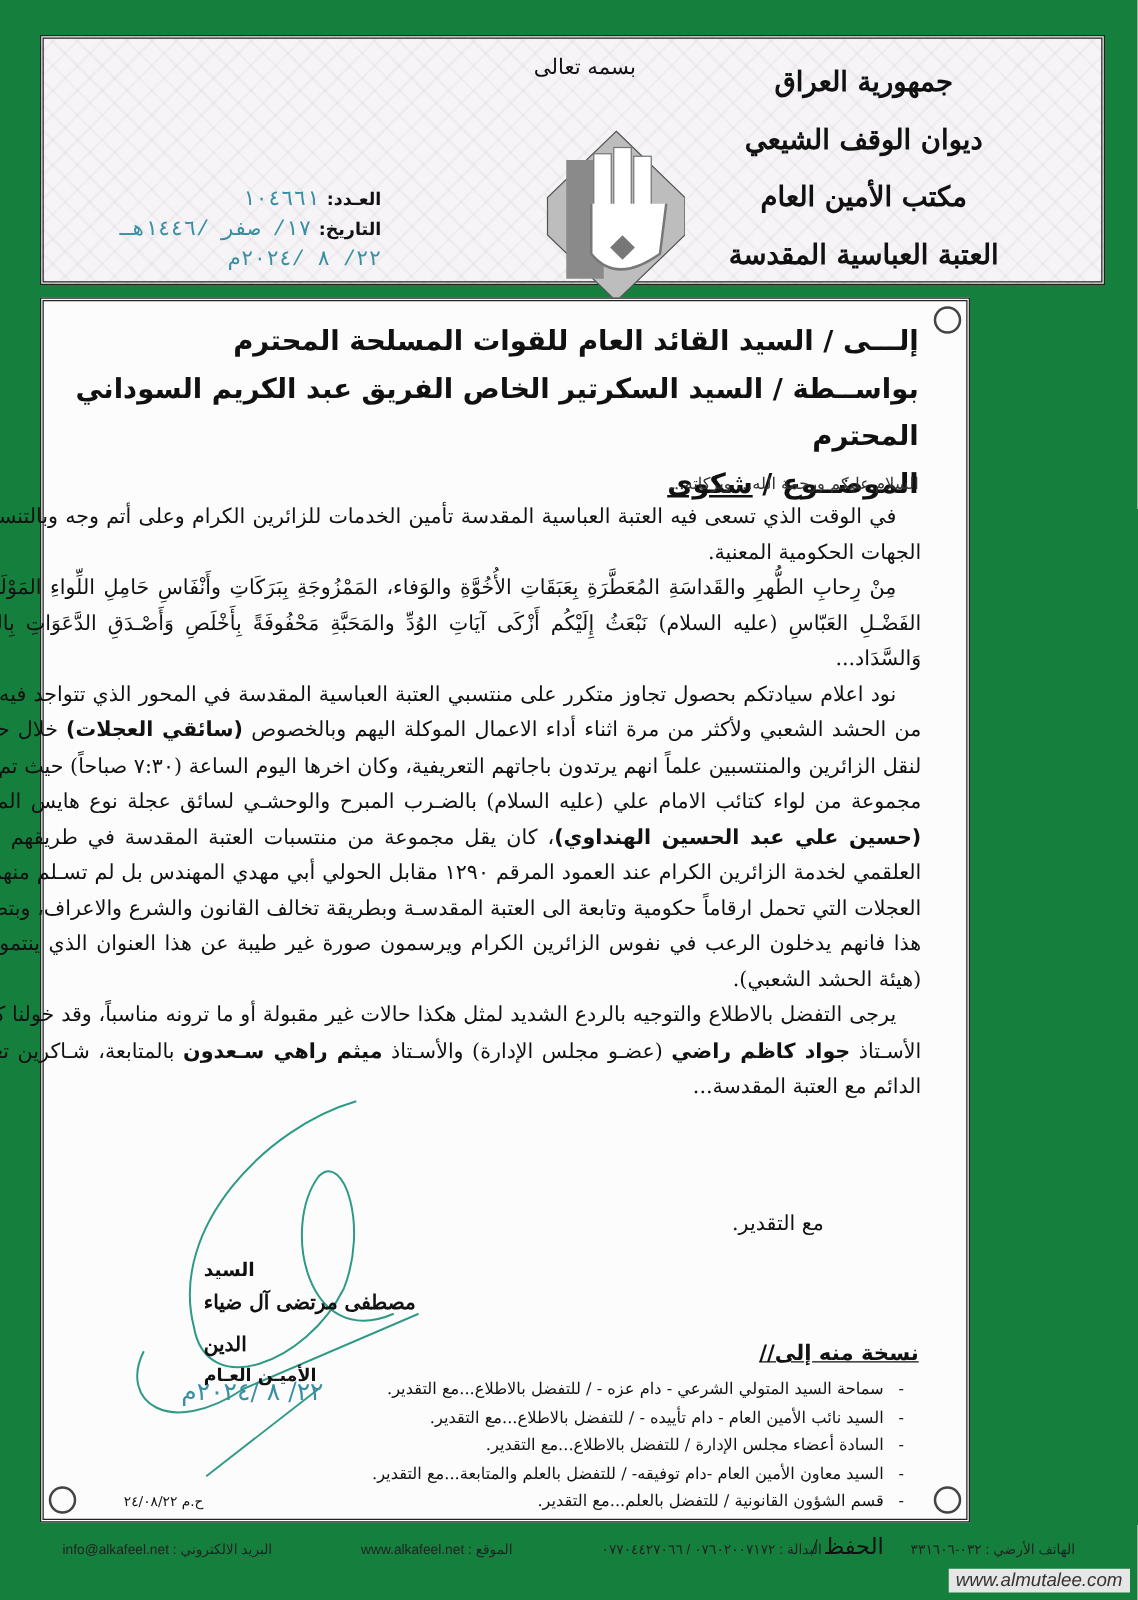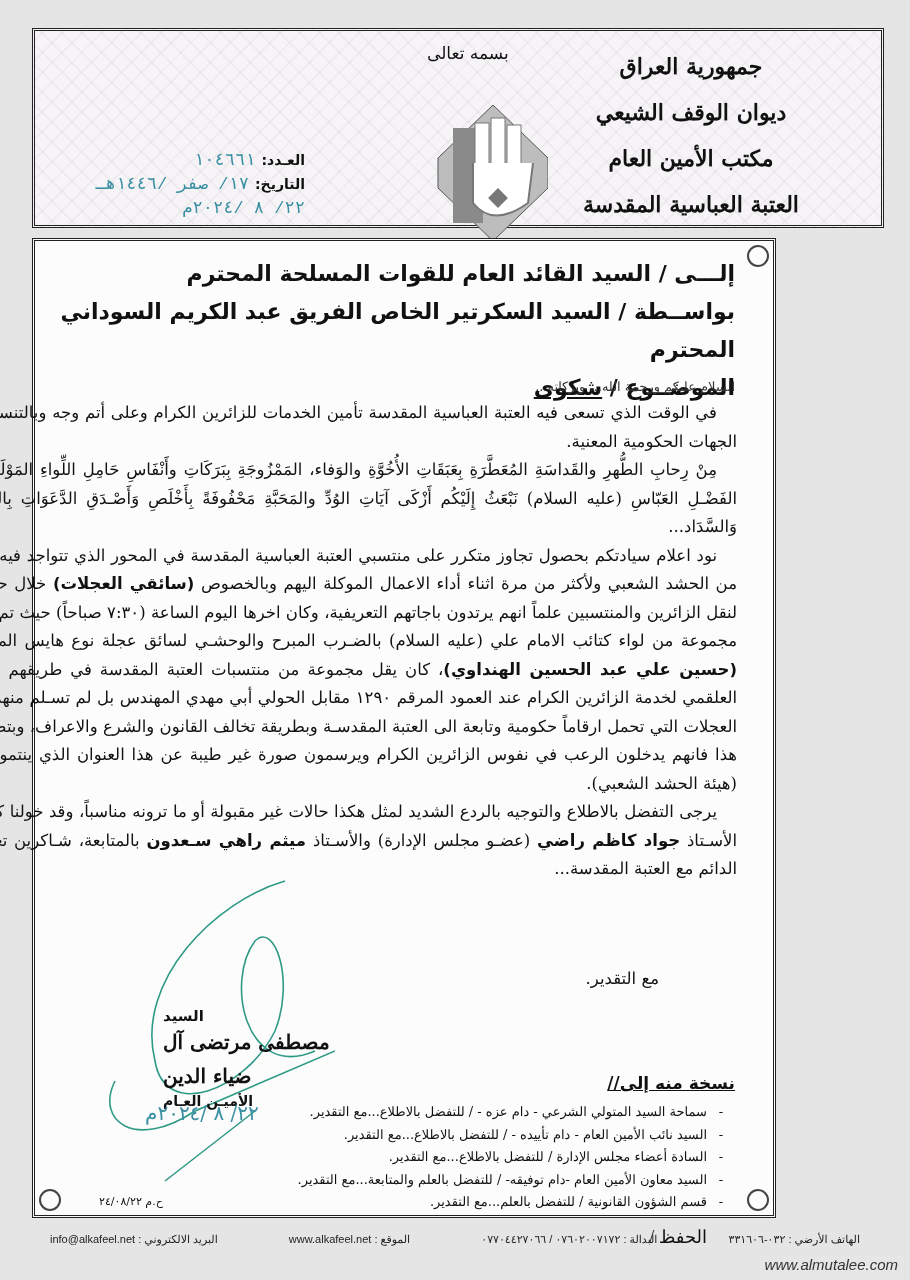--- a/index.html
+++ b/index.html
@@ -1,20 +1,20 @@
 <!DOCTYPE html>
 <html><head>
 <meta charset="utf-8">
 <style>
   html, body { margin:0; padding:0; }
   body {
     width:910px; height:1280px; background:#f7f5f8; position:relative; overflow:hidden;
     font-family: "DejaVu Sans", sans-serif; color:#111;
   }
-  .page { position:absolute; left:0; top:0; width:910px; height:1280px; background:#e5e5e5; }
+  .page { position:absolute; left:0; top:0; width:910px; height:1280px; background:#15803d; }
   
   .header-box {
     position:absolute; left:32px; top:28px; width:852px; height:200px;
     border:3px double #222; box-sizing:border-box;
     background:
       repeating-linear-gradient(45deg, rgba(0,0,0,0.03) 0 2px, transparent 2px 14px),
       repeating-linear-gradient(-45deg, rgba(0,0,0,0.03) 0 2px, transparent 2px 14px),
       #f6f4f7;
   }
   .basmala { position:absolute; top:12px; left:392px; font-size:17px; direction:rtl; font-family:"DejaVu Serif", serif; }
@@ -34,21 +34,21 @@
   .address { position:absolute; right:38px; top:14px; direction:rtl; font-weight:bold; font-size:22px; line-height:38px; font-family:"DejaVu Sans", sans-serif; }
   .address .underline { text-decoration:underline; }
   .salutation { position:absolute; right:38px; top:138px; direction:rtl; font-size:13px; color:#333; font-family:"DejaVu Serif", serif; }
   .paragraphs { position:absolute; right:36px; top:158px; width:780px; direction:rtl; text-align:justify;
     font-family:"DejaVu Serif", serif; font-size:16.5px; line-height:28.5px; }
   .paragraphs p { margin:0; text-indent:20px; }
   .paragraphs b { font-family:"DejaVu Sans", sans-serif; }
   .closing { position:absolute; right:114px; top:728px; direction:rtl; font-family:"DejaVu Serif", serif; font-size:16.5px; }
   .sig-block { position:absolute; left:128px; top:766px; width:170px; direction:rtl; text-align:left; }
   .sig-title { font-weight:bold; font-size:15px; }
-  .sig-name { font-family:"DejaVu Serif", serif; font-weight:bold; font-size:20px; letter-spacing:-1px; line-height:34px; }
+  .sig-name { font-family:"DejaVu Serif", serif; font-weight:bold; font-size:16px; letter-spacing:-1px; line-height:34px; }
   .sig-role { font-weight:bold; font-size:14px; }
   .sig-date { position:absolute; left:110px; top:860px; color:#3a8fa3; font-size:20px; font-family:"DejaVu Serif", serif; direction:rtl; }
   .signature-svg { position:absolute; left:40px; top:620px; width:260px; height:330px; pointer-events:none; }
   .cc-title { position:absolute; right:38px; top:832px; direction:rtl; font-weight:bold; font-size:17px; text-decoration:underline; }
   .cc-list { position:absolute; right:38px; top:860px; direction:rtl; list-style:none; margin:0; padding:0; font-family:"DejaVu Serif", serif; font-size:13px; line-height:22.5px; }
   .cc-list li::before { content:"-"; display:inline-block; width:28px; text-align:center; }
   .archive { position:absolute; right:66px; top:948px; direction:rtl; font-size:18px; font-family:Liberation Serif, serif;margin-top:37px; }
   .doc-code { position:absolute; left:64px; top:954px; direction:rtl; font-size:11px; }
   
   .footer { position:absolute; left:50px; top:1233px; width:810px; direction:rtl; display:flex; justify-content:space-between; font-size:11px; color:#222; font-family:"Liberation Sans", sans-serif; }

